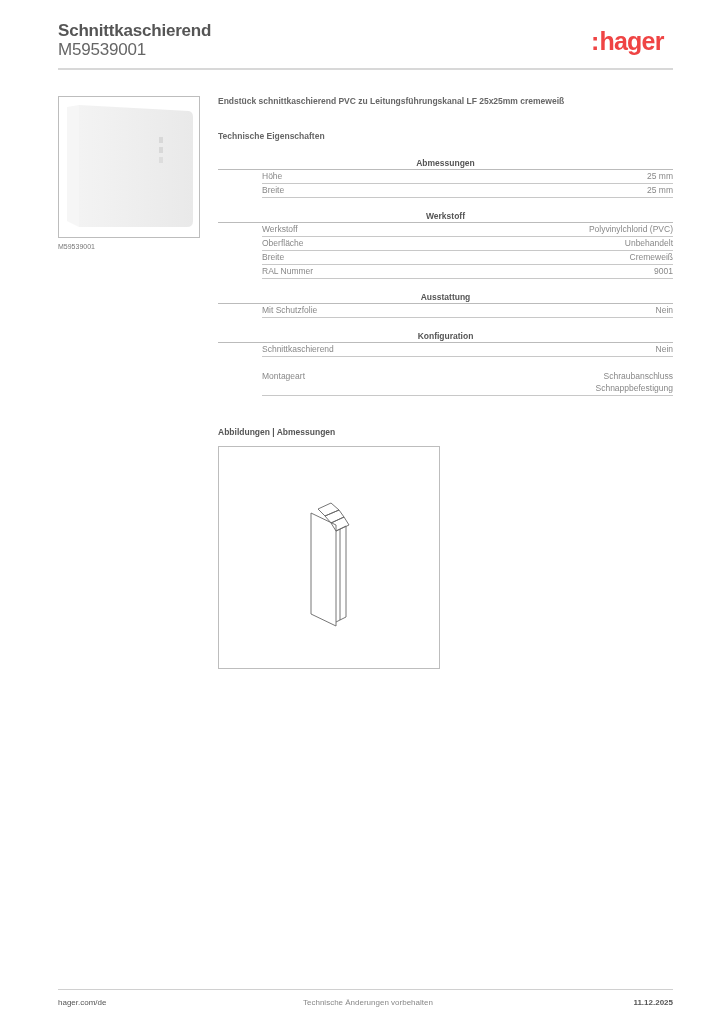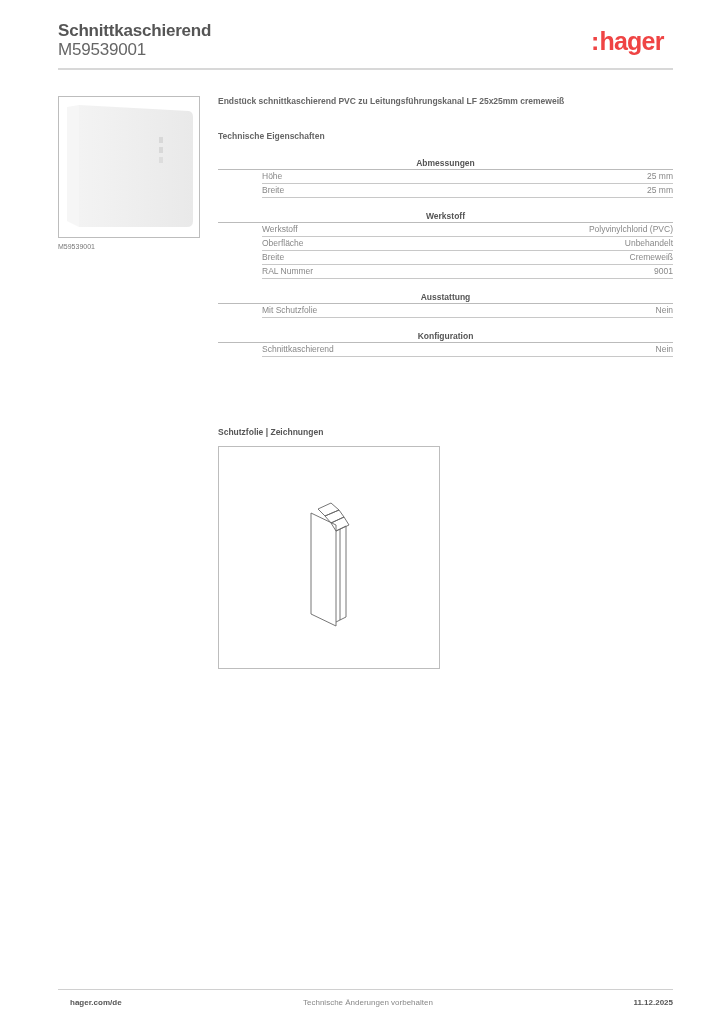--- a/index.html
+++ b/index.html
@@ -57,21 +57,21 @@
   }
   .drawing-box {
     position: absolute; left: 0; top: 446px; width: 222px; height: 223px;
     border: 1px solid #bdbdbd; box-sizing: border-box; background: #fff;
   }
 
   .footer-rule {
     position: absolute; left: 58px; top: 989px; width: 615px; height: 1px; background: #d0d0d0;
   }
   .footer-left {
-    position: absolute; left: 58px; top: 998px; font-size: 8px; font-weight: bold; color: #555; margin-left: 12px;
+    position: absolute; left: 58px; top: 998px; font-size: 8px; font-weight: normal; color: #555;
   }
   .footer-center {
     position: absolute; left: 303px; top: 998px; font-size: 8px; color: #888;
   }
   .footer-right {
     position: absolute; right: 51px; top: 998px; font-size: 8px; font-weight: bold; color: #555;
   }
 </style>
 </head>
 <body>
@@ -144,23 +144,30 @@
 
   <div class="section" style="top:330px;">
     <div class="section-title">Konfiguration</div>
     <div class="row">
       <span>Schnittkaschierend</span>
       <span class="val">Nein</span>
     </div>
   </div>
 
   <div class="section" style="top:369px;">
+    <div class="row multi">
+      <span>Montageart</span>
+      <span class="val">
+        <div>Schraubanschluss</div>
+        <div>Schnappbefestigung</div>
+      </span>
+    </div>
   </div>
 
-  <div class="drawings-title">Schutzfolie | Zeichnungen</div>
+  <div class="drawings-title">Abbildungen | Abmessungen</div>
   <div class="drawing-box">
     <svg width="220" height="221" viewBox="0 0 220 221">
       <g fill="none" stroke="#666" stroke-width="0.9" stroke-linejoin="round">
 
         <path d="M99 62 L112 56 L120 63 L106 69 Z"></path>
         <path d="M106 69 L120 63 L125 70 L112 76 Z"></path>
         <path d="M112 76 L125 70 L130 78 L117 84 Z"></path>
 
         <path d="M92 66 L117 78 L117 179 L92 167 Z"></path>
 

